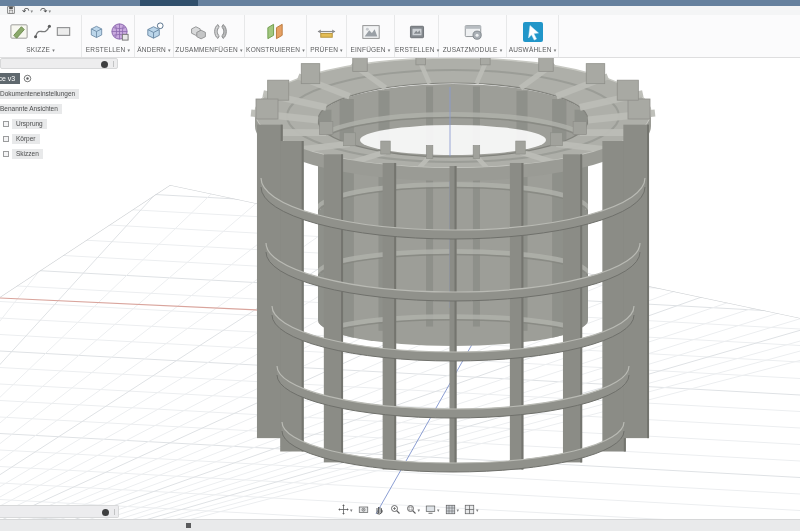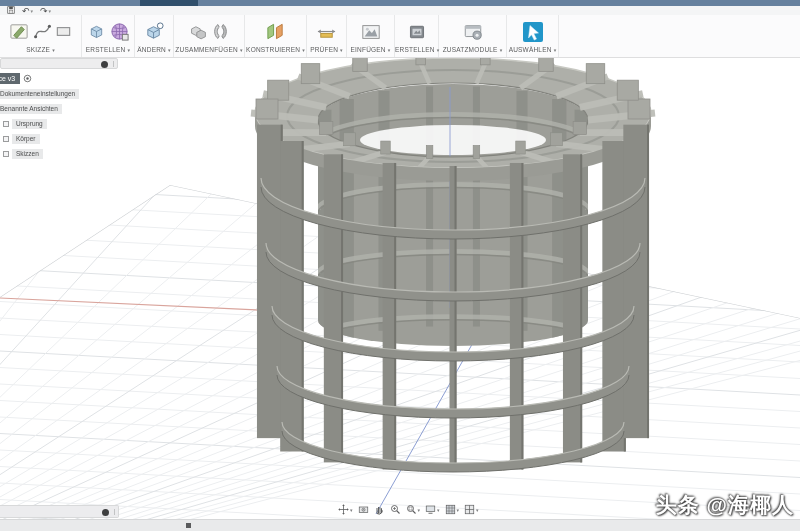--- a/index.html
+++ b/index.html
@@ -529,15 +529,14 @@
     </div>
 
   <div class="bottom-left-bar">
     <span class="dot"></span>
     <span class="tick"></span>
   </div>
 
   <div class="bottom-strip"></div>
   <div class="timeline-dot"></div>
 
-  <div class="watermark">头条 @海椰人</div>
 
 </div>
 
 </body></html>

